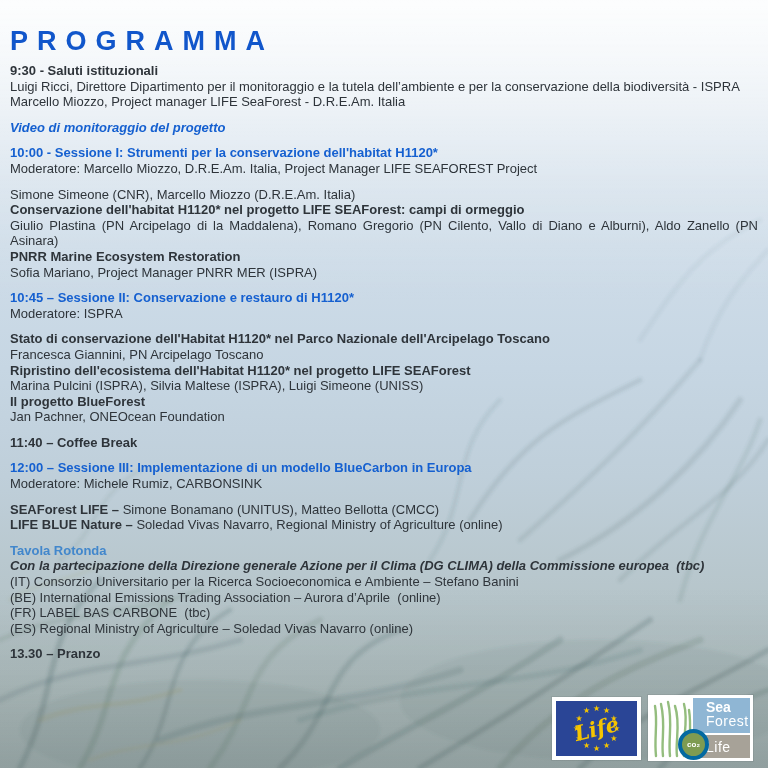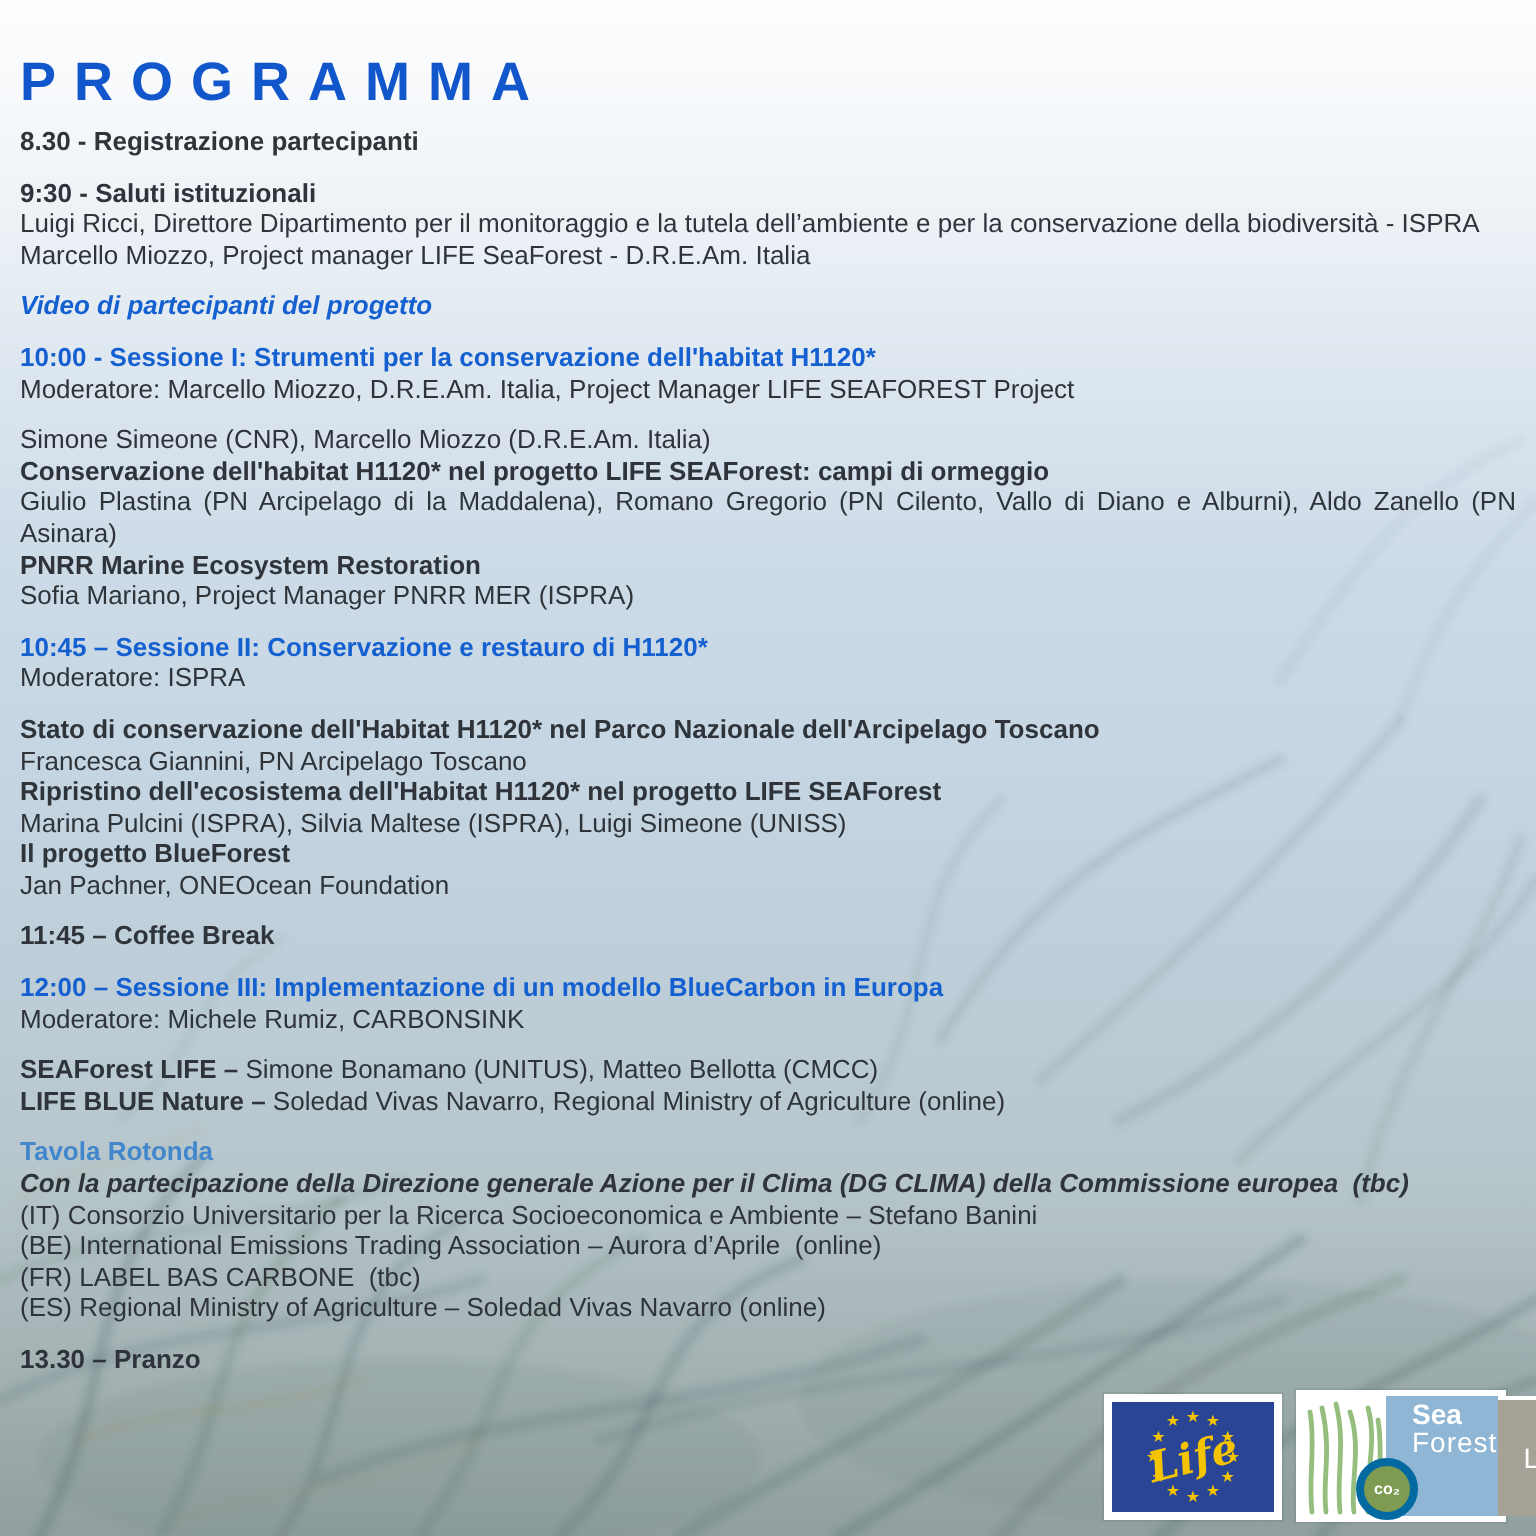--- a/index.html
+++ b/index.html
@@ -30,21 +30,21 @@
   .stars{position:absolute;left:0;top:0;width:100%;height:100%;}
   .star{position:absolute;color:#f5c400;font-size:8px;line-height:8px;width:8px;height:8px;text-align:center;}
   .life-script{position:absolute;left:0;top:0;width:100%;height:100%;display:flex;align-items:center;justify-content:center;
                font-family:"DejaVu Serif",serif;font-style:italic;font-weight:700;font-size:21px;color:#f5c400;
                transform:rotate(-14deg);}
 
   
   .sf-logo{position:absolute;left:648px;top:695px;width:105px;height:66px;background:#ffffff;z-index:3;
            box-shadow:0 0 0 1px rgba(0,0,0,.06);}
   .sf-grass{position:absolute;left:3px;top:3px;width:42px;height:60px;}
-  .sf-right{position:absolute;left:45px;top:3px;right:3px;bottom:3px;display:flex;flex-direction:row;}
+  .sf-right{position:absolute;left:45px;top:3px;right:3px;bottom:3px;display:flex;flex-direction:column;}
   .sf-top{background:#8fb6d4;flex:1.45;color:#fff;padding:2px 0 0 13px;line-height:14px;}
   .sf-sea{display:block;font-weight:800;font-size:14px;}
   .sf-forest{display:block;font-weight:400;font-size:14px;letter-spacing:.5px;}
   .sf-bottom{background:#a7a298;flex:1;color:#fff;display:flex;align-items:center;padding-left:13px;
              font-size:14px;letter-spacing:.5px;border-top:2px solid #fff;}
   .co2{position:absolute;left:30px;top:34px;width:23px;height:23px;border-radius:50%;background:#7e9b51;
        border:4px solid #0369a1;color:#fff;display:flex;align-items:center;justify-content:center;
        font-size:8px;font-weight:700;z-index:4;}
 </style>
 </head>
@@ -93,29 +93,26 @@
       <ellipse cx="600" cy="700" rx="200" ry="60" fill="#44605c" opacity="0.07"></ellipse>
     </g>
   </svg>
   <div class="top-veil"></div>
   <div class="bottom-veil"></div>
 
   <div class="content">
     <div class="title">PROGRAMMA</div>
     <div>
         <div class="section">
-          <div class="line dark"><span class="s-b">8.30 - Registrazione partecipanti</span></div>
-        </div>
-        <div class="section">
           <div class="line dark"><span class="s-b">9:30 - Saluti istituzionali</span></div>
           <div class="line dark justify"><span class="s-r">Luigi Ricci, </span><span class="s-i">Direttore Dipartimento per il monitoraggio e la tutela dell’ambiente e per la conservazione della biodiversità - ISPRA</span></div>
           <div class="line dark"><span class="s-r">Marcello Miozzo, </span><span class="s-i">Project manager LIFE SeaForest - D.R.E.Am. Italia</span></div>
         </div>
         <div class="section">
-          <div class="line blue"><span class="s-bi">Video di partecipanti del progetto</span></div>
+          <div class="line blue"><span class="s-bi">Video di monitoraggio del progetto</span></div>
         </div>
         <div class="section">
           <div class="line blue"><span class="s-b">10:00 - Sessione I: Strumenti per la conservazione dell'habitat H1120*</span></div>
           <div class="line dark"><span class="s-i">Moderatore: Marcello Miozzo, D.R.E.Am. Italia, Project Manager LIFE SEAFOREST Project</span></div>
         </div>
         <div class="section">
           <div class="line dark"><span class="s-i">Simone Simeone (CNR), Marcello Miozzo (D.R.E.Am. Italia)</span></div>
           <div class="line dark"><span class="s-b">Conservazione dell'habitat H1120* nel progetto LIFE SEAForest: campi di ormeggio</span></div>
           <div class="line dark justify"><span class="s-i">Giulio Plastina (PN Arcipelago di la Maddalena), Romano Gregorio (PN Cilento, Vallo di Diano e Alburni), Aldo Zanello (PN Asinara)</span></div>
           <div class="line dark"><span class="s-b">PNRR Marine Ecosystem Restoration</span></div>
@@ -127,21 +124,21 @@
         </div>
         <div class="section">
           <div class="line dark"><span class="s-b">Stato di conservazione dell'Habitat H1120* nel Parco Nazionale dell'Arcipelago Toscano</span></div>
           <div class="line dark"><span class="s-i">Francesca Giannini, PN Arcipelago Toscano</span></div>
           <div class="line dark"><span class="s-b">Ripristino dell'ecosistema dell'Habitat H1120* nel progetto LIFE SEAForest</span></div>
           <div class="line dark"><span class="s-i">Marina Pulcini (ISPRA), Silvia Maltese (ISPRA), Luigi Simeone (UNISS)</span></div>
           <div class="line dark"><span class="s-b">Il progetto BlueForest</span></div>
           <div class="line dark"><span class="s-i">Jan Pachner, ONEOcean Foundation</span></div>
         </div>
         <div class="section">
-          <div class="line dark"><span class="s-b">11:45 – Coffee Break</span></div>
+          <div class="line dark"><span class="s-b">11:40 – Coffee Break</span></div>
         </div>
         <div class="section">
           <div class="line blue"><span class="s-b">12:00 – Sessione III: Implementazione di un modello BlueCarbon in Europa</span></div>
           <div class="line dark"><span class="s-i">Moderatore: Michele Rumiz, CARBONSINK</span></div>
         </div>
         <div class="section">
           <div class="line dark"><span class="s-b">SEAForest LIFE – </span><span class="s-i">Simone Bonamano (UNITUS), Matteo Bellotta (CMCC)</span></div>
           <div class="line dark"><span class="s-b">LIFE BLUE Nature – </span><span class="s-i">Soledad Vivas Navarro, Regional Ministry of Agriculture (online)</span></div>
         </div>
         <div class="section">

